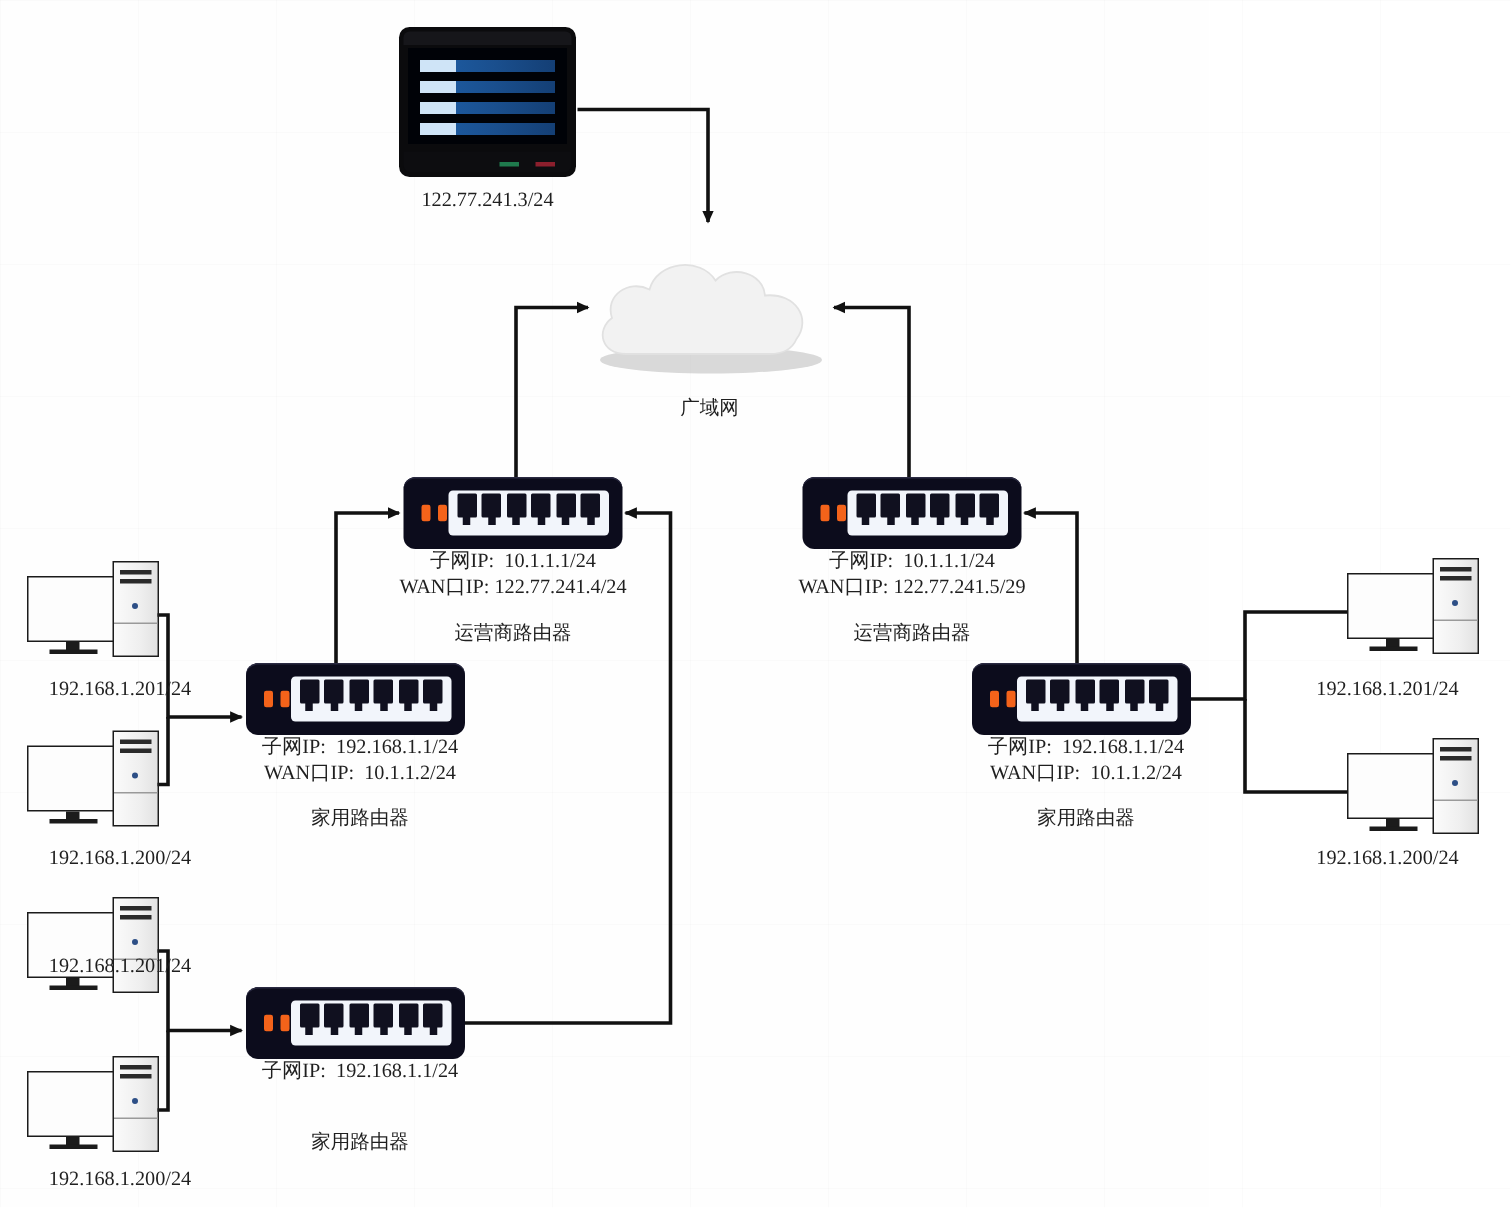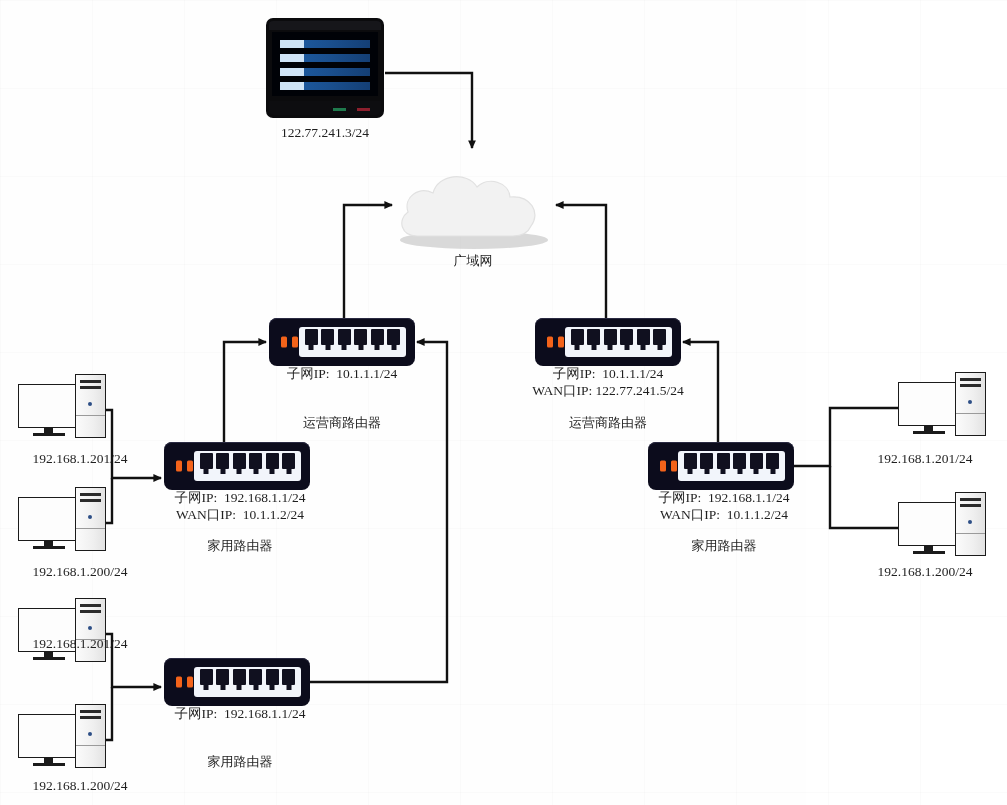--- a/index.html
+++ b/index.html
@@ -160,57 +160,58 @@
   </div>
   <div class="caption" style="left:235px;top:124px;width:180px;">122.77.241.3/24</div>
 
   <div class="node cloud" style="left:395px;top:166px;">
     <svg viewBox="0 0 155 86" width="155" height="86">
       <ellipse cx="79" cy="74" rx="74" ry="9" fill="#b9b9b9" opacity="0.55"></ellipse>
       <path d="M22,70 C6,70 2,54 13,46 C8,31 24,20 38,27 C43,8 72,5 82,21
                C93,10 114,16 115,31 C136,29 146,47 136,60 C133,67 126,70 118,70 Z" fill="#f2f2f2" stroke="#e1e1e1" stroke-width="1.2"></path>
     </svg>
   </div>
-  <div class="caption cn" style="left:405px;top:252px;width:136px;">广域网</div>
+  <div class="caption cn" style="left:405px;top:264px;width:136px;">广域网</div>
 
   <div class="node router" style="left:269px;top:318px;">
     <div class="body"></div>
     <div class="leds">
         <span></span>
         <span></span>
       </div>
     <div class="panel">
       <div class="port"></div>
         <div class="port"></div>
         <div class="port"></div>
       <div class="port"></div>
         <div class="port"></div>
         <div class="port"></div>
     </div>
   </div>
   <div class="caption" style="left:232px;top:365px;width:220px;">子网IP:  10.1.1.1/24</div>
+  <div class="caption" style="left:232px;top:382px;width:220px;">WAN口IP: 122.77.241.4/24</div>
   <div class="caption cn" style="left:272px;top:414px;width:140px;">运营商路由器</div>
 
   <div class="node router" style="left:535px;top:318px;">
     <div class="body"></div>
     <div class="leds">
         <span></span>
         <span></span>
       </div>
     <div class="panel">
       <div class="port"></div>
         <div class="port"></div>
         <div class="port"></div>
       <div class="port"></div>
         <div class="port"></div>
         <div class="port"></div>
     </div>
   </div>
   <div class="caption" style="left:498px;top:365px;width:220px;">子网IP:  10.1.1.1/24</div>
-  <div class="caption" style="left:498px;top:382px;width:220px;">WAN口IP: 122.77.241.5/24</div>
+  <div class="caption" style="left:498px;top:382px;width:220px;">WAN口IP: 122.77.241.5/29</div>
   <div class="caption cn" style="left:538px;top:414px;width:140px;">运营商路由器</div>
 
   <div class="node router" style="left:164px;top:442px;">
     <div class="body"></div>
     <div class="leds">
         <span></span>
         <span></span>
       </div>
     <div class="panel">
       <div class="port"></div>

